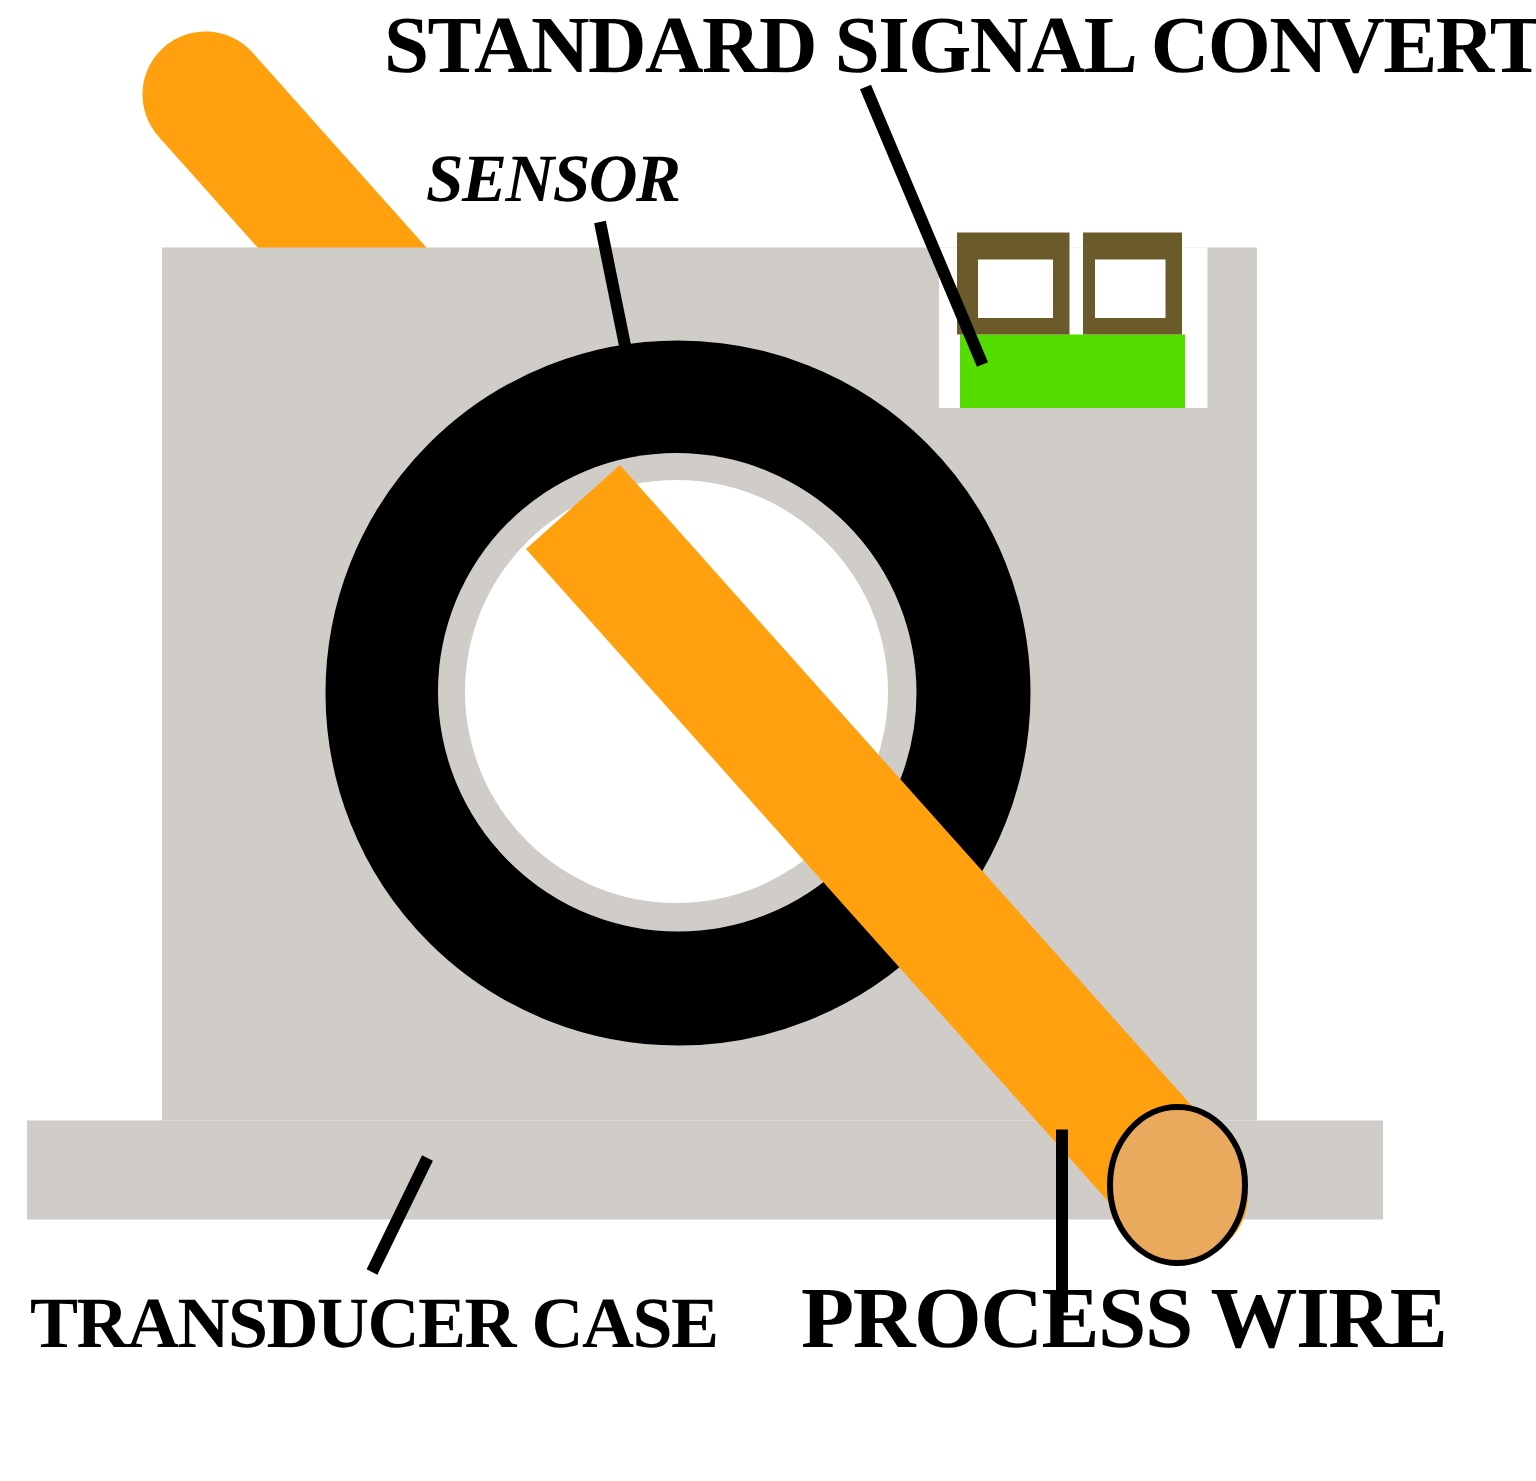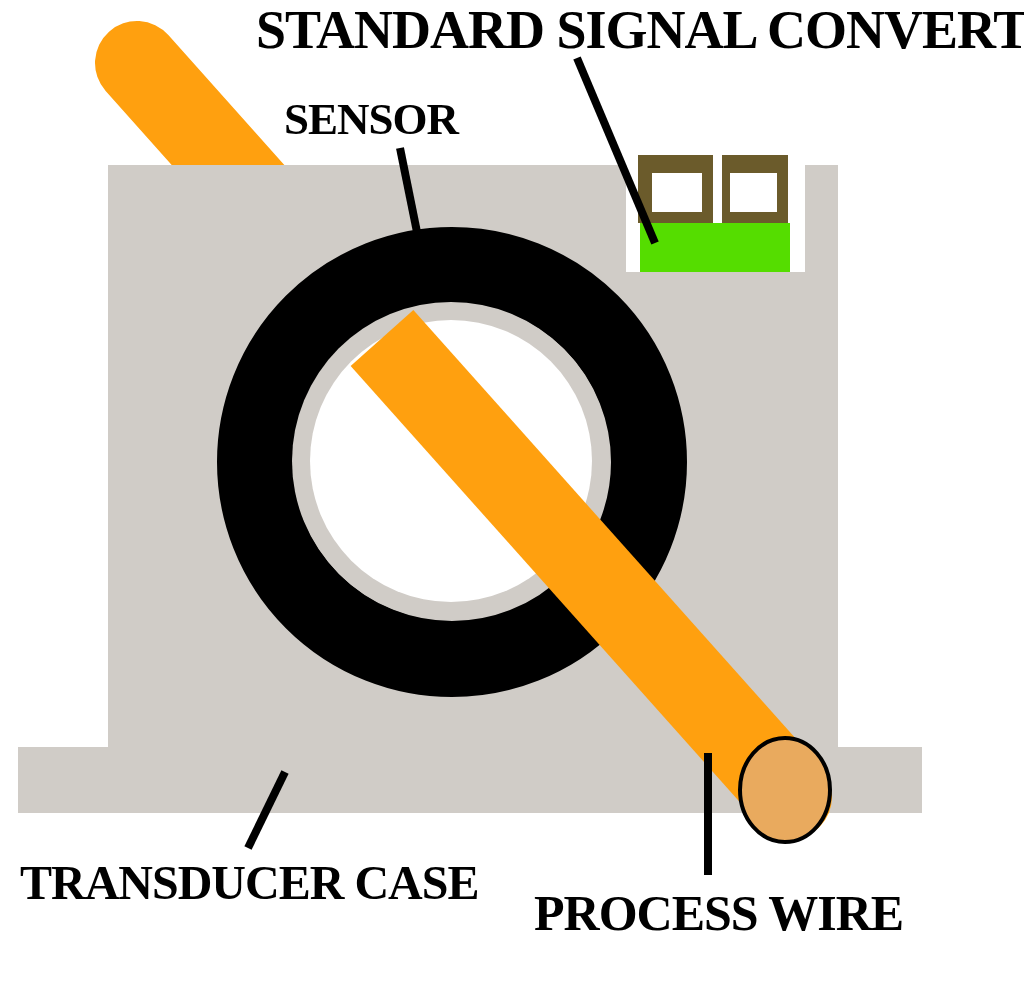--- a/index.html
+++ b/index.html
@@ -19,23 +19,23 @@
   }
   .lbl {
     position: absolute;
     font-weight: bold;
     color: #000000;
     white-space: nowrap;
     line-height: 1.05;
     letter-spacing: -1px;
   }
   .lbl-converter { left: 256px; top: 2px;  font-size: 54px; }
-  .lbl-sensor    { left: 284px; top: 96px; font-size: 45px; }
+  .lbl-sensor    { left: 284px; top: 96px; font-size: 45px; font-style: italic; }
   .lbl-case      { left: 20px;  top: 858px; font-size: 48px; }
-  .lbl-wire      { left: 534px; top: 849px; font-size: 50px; margin-top: 38px; }
+  .lbl-wire      { left: 534px; top: 849px; font-size: 58px; }
 </style>
 </head>
 <body>
 
 <div id="stage">
 
   <svg id="diagram-svg" viewBox="0 0 1024 987">
 
     <rect x="0" y="0" width="1024" height="987" fill="#ffffff"></rect>
 

